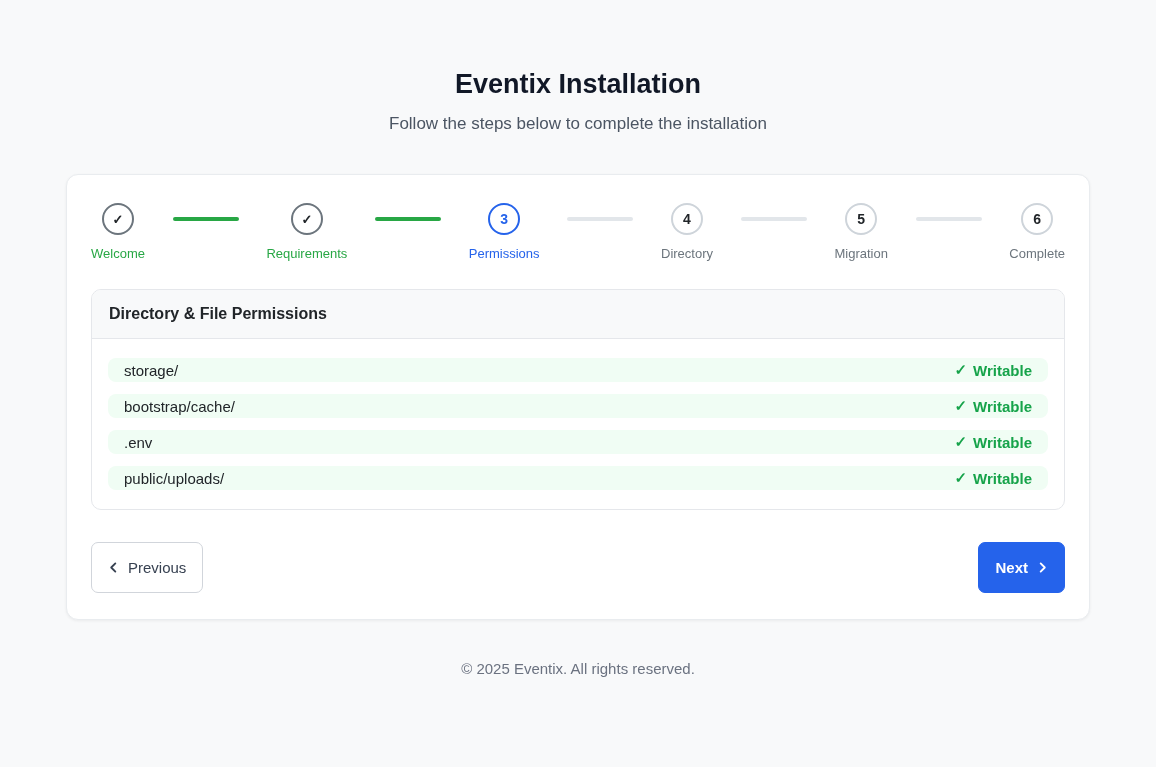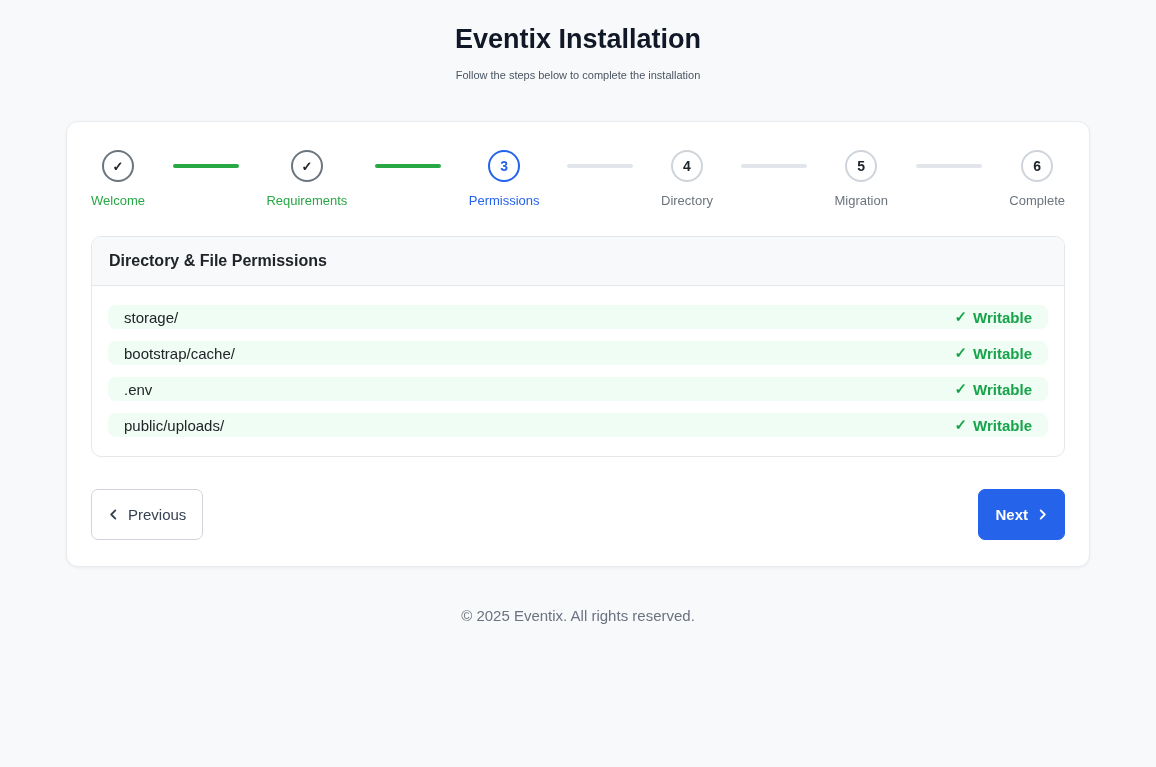--- a/index.html
+++ b/index.html
@@ -7,31 +7,31 @@
   body {
     width: 1156px;
     height: 767px;
     background: #f8f9fa;
     font-family: "Liberation Sans", sans-serif;
     color: #212529;
     overflow: hidden;
   }
 
   
-  .page-header { padding-top: 24px; }
+  .page-header { padding-top: 37px; margin-top: 32px; }
   .page-title {
     text-align: center;
     font-size: 27px;
     font-weight: 700;
     color: #111827;
     margin: 0;
   }
   .page-subtitle {
     text-align: center;
-    font-size: 11px;
+    font-size: 17px;
     color: #4b5563;
     margin-top: 14px;
   }
 
   
   .card {
     width: 1024px;
     margin: 40px auto 0;
     background: #ffffff;
     border: 1px solid #e9ecef;

